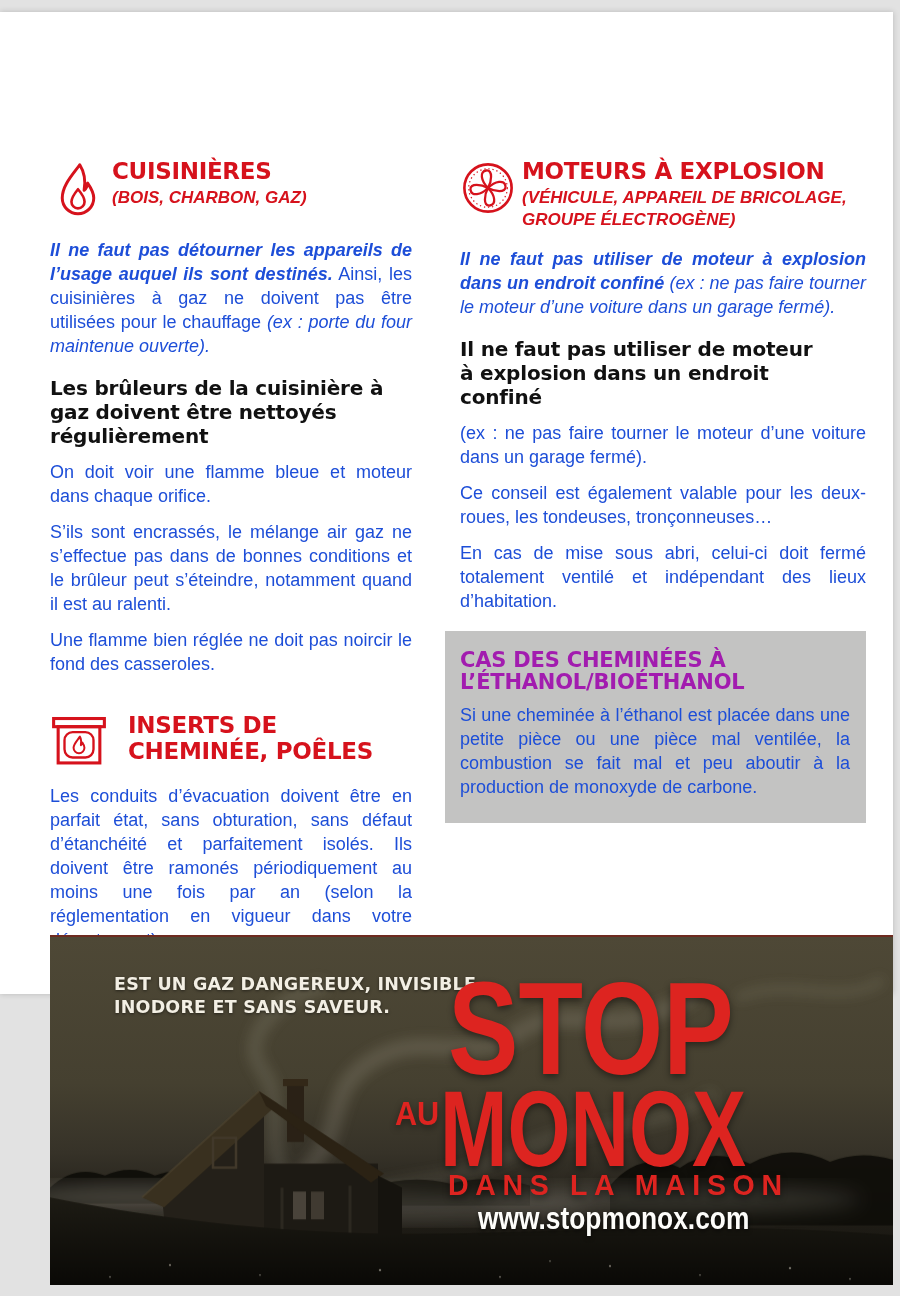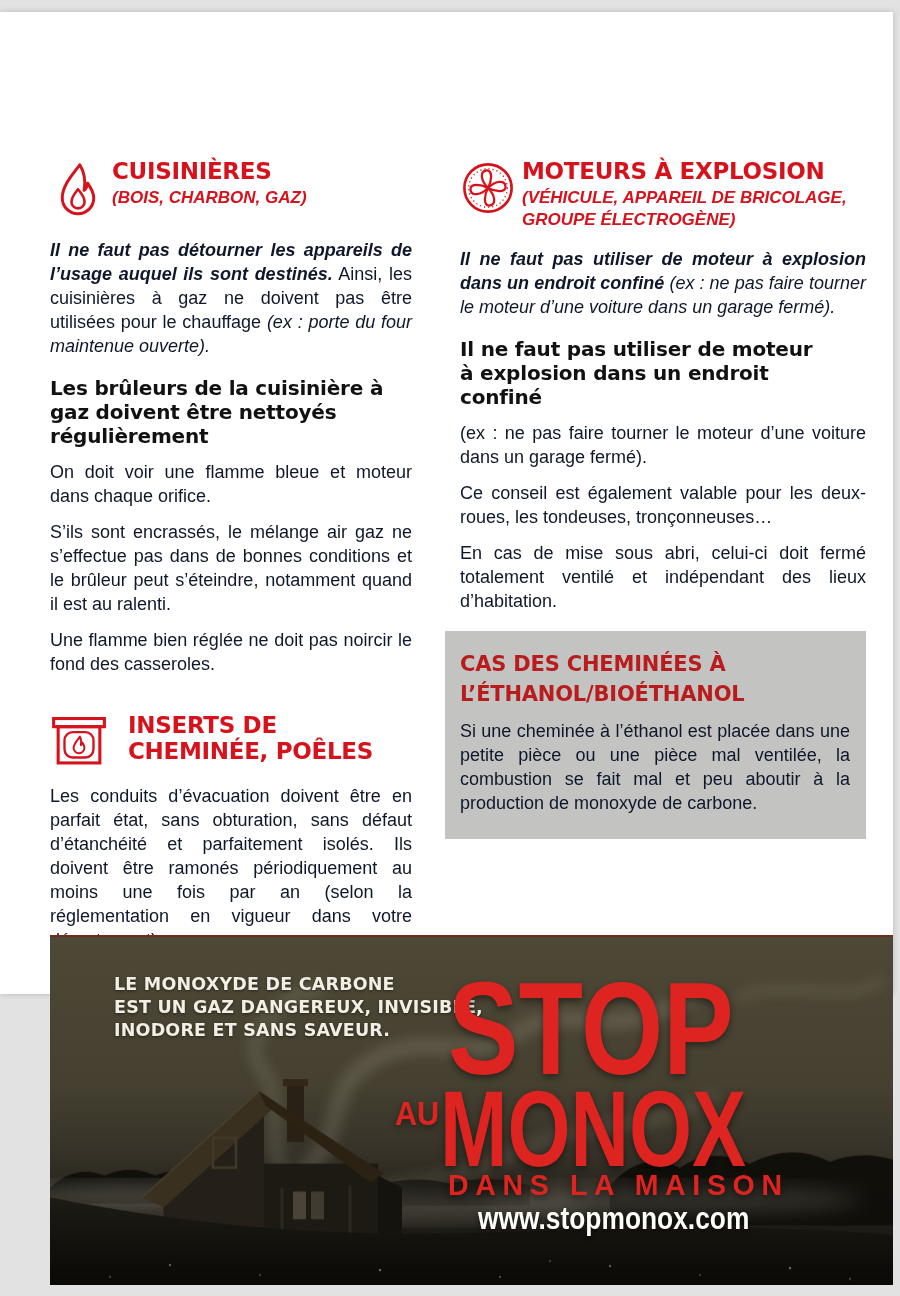--- a/index.html
+++ b/index.html
@@ -27,21 +27,21 @@
     font-family:"DejaVu Sans", sans-serif;
     font-weight:bold;color:#d6121c;
     font-size:23px;line-height:26px;letter-spacing:-.3px;
   }
   .red-sub{
     font-family:Liberation Sans, sans-serif;
     font-weight:bold;font-style:italic;color:#d6121c;
     font-size:17px;line-height:22px;margin-top:3px;
   }
   .p{
-    font-size:18px;line-height:24px;color:#0f172a;
+    font-size:18px;line-height:24px;color:#1d4ed8;
     text-align:justify;margin:12px 0 0;
   }
   .intro{margin-top:16px;}
   .bi{font-weight:bold;font-style:italic;}
   .it{font-style:italic;}
   .subhead{
     font-family:"DejaVu Sans", sans-serif;
     font-weight:bold;color:#111;
     font-size:20px;line-height:24px;letter-spacing:-.2px;
     margin-top:18px;
@@ -53,22 +53,22 @@
     margin-top:20px;
   }
   .gray-box{
     background:#c3c3c2;
     margin-left:-15px;margin-top:18px;
     width:421px;box-sizing:border-box;
     padding:18px 16px 24px 15px;
   }
   .gray-box .box-title{
     font-family:"DejaVu Sans", sans-serif;
-    font-weight:bold;color:#b91c1c;
-    font-size:21px;line-height:30px;letter-spacing:-.2px;
+    font-weight:bold;color:#a21caf;
+    font-size:21px;line-height:22px;letter-spacing:-.2px;
     max-width:290px;
   }
   .gray-box .p{margin-top:10px;text-align:justify;}
 
   .sec-gap{margin-top:36px;gap:16px;}
 
   
   .banner{
     position:absolute;left:50px;right:0;top:923px;height:350px;
     background:#46402f;
@@ -252,21 +252,20 @@
         <circle cx="560" cy="331" r="1.1" opacity="0.5"></circle>
           <circle cx="650" cy="340" r="1" opacity="0.4"></circle>
         <circle cx="740" cy="333" r="1.2" opacity="0.5"></circle>
           <circle cx="800" cy="344" r="1" opacity="0.4"></circle>
         <circle cx="60 " cy="342" r="1" opacity="0.4"></circle>
           <circle cx="500" cy="326" r="0.9" opacity="0.4"></circle>
       </g>
     </svg>
 
     <div class="tagline">
-      <div>LE MONOXYDE DE CARBONE</div>
       <div>EST UN GAZ DANGEREUX, INVISIBLE,</div>
       <div>INODORE ET SANS SAVEUR.</div>
     </div>
 
     <div class="big-red stop">STOP</div>
     <div class="big-red au">AU</div>
     <div class="big-red monox">MONOX</div>
     <div class="big-red dans">DANS LA MAISON</div>
     <div class="url">www.stopmonox.com</div>
   </div>

